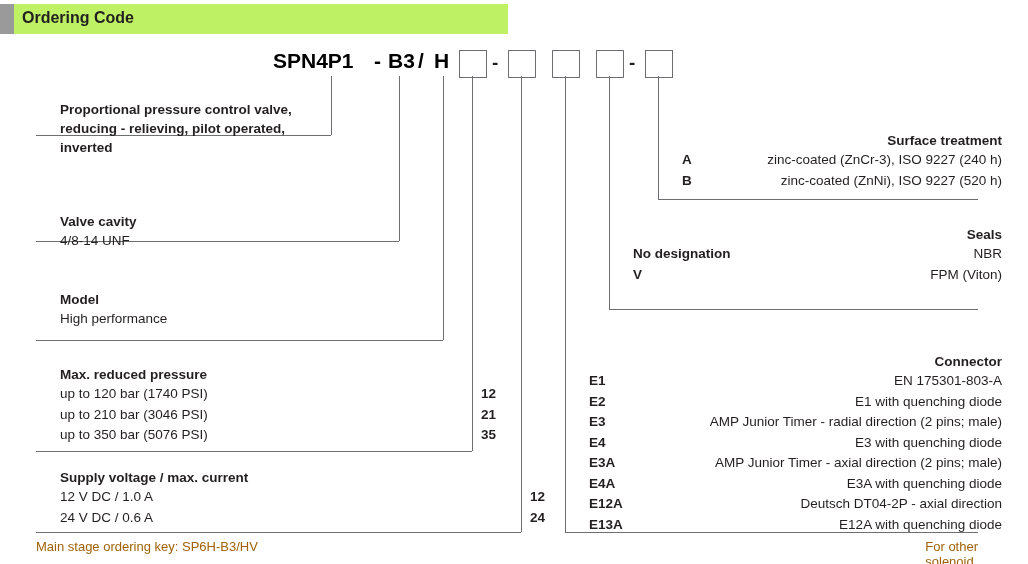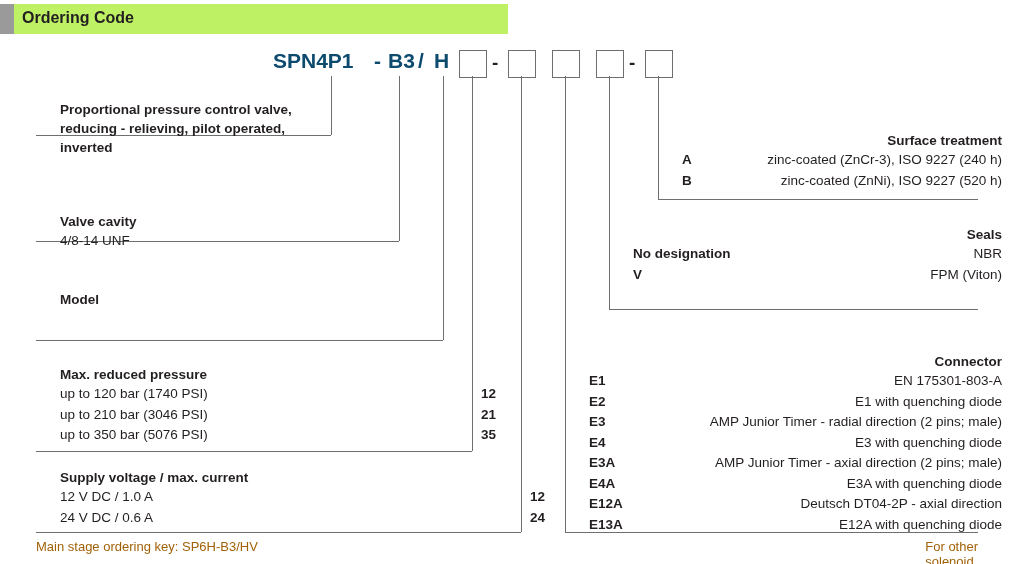--- a/index.html
+++ b/index.html
@@ -23,21 +23,21 @@
     position:absolute;left:22px;top:5px;
     font-size:16px;font-weight:bold;color:#231f20;
   }
   .header .tail{
     position:absolute;left:508px;top:0;width:520px;height:30px;background:#ffffff;
   }
 
   
   .code{
     position:absolute;top:49px;
-    font-size:21px;font-weight:bold;color:#0c4a6e;
+    font-size:21px;font-weight:bold;color:#000000;
     letter-spacing:0px;
     white-space:nowrap;
   }
   .box{
     position:absolute;border:1px solid #6d6e71;background:#fff;
     width:26px;height:26px;
   }
   .dash{
     position:absolute;font-size:19px;font-weight:bold;color:#231f20;
   }
@@ -109,20 +109,21 @@
   <div>inverted</div>
 </div>
 
 <div class="blk" style="left:36px;top:212px;width:340px;">
   <div class="b">Valve cavity</div>
   <div>4/8-14 UNF</div>
 </div>
 
 <div class="blk" style="left:36px;top:290px;width:340px;">
   <div class="b">Model</div>
+  <div>High performance</div>
 </div>
 
 <div class="blk" style="left:36px;top:365px;width:436px;">
   <div class="b">Max. reduced pressure</div>
   <table class="plain" style="width:436px;">
     <tbody>
         <tr>
       <td>up to 120 bar (1740 PSI)</td>
       <td class="r b">12</td>
     </tr>

